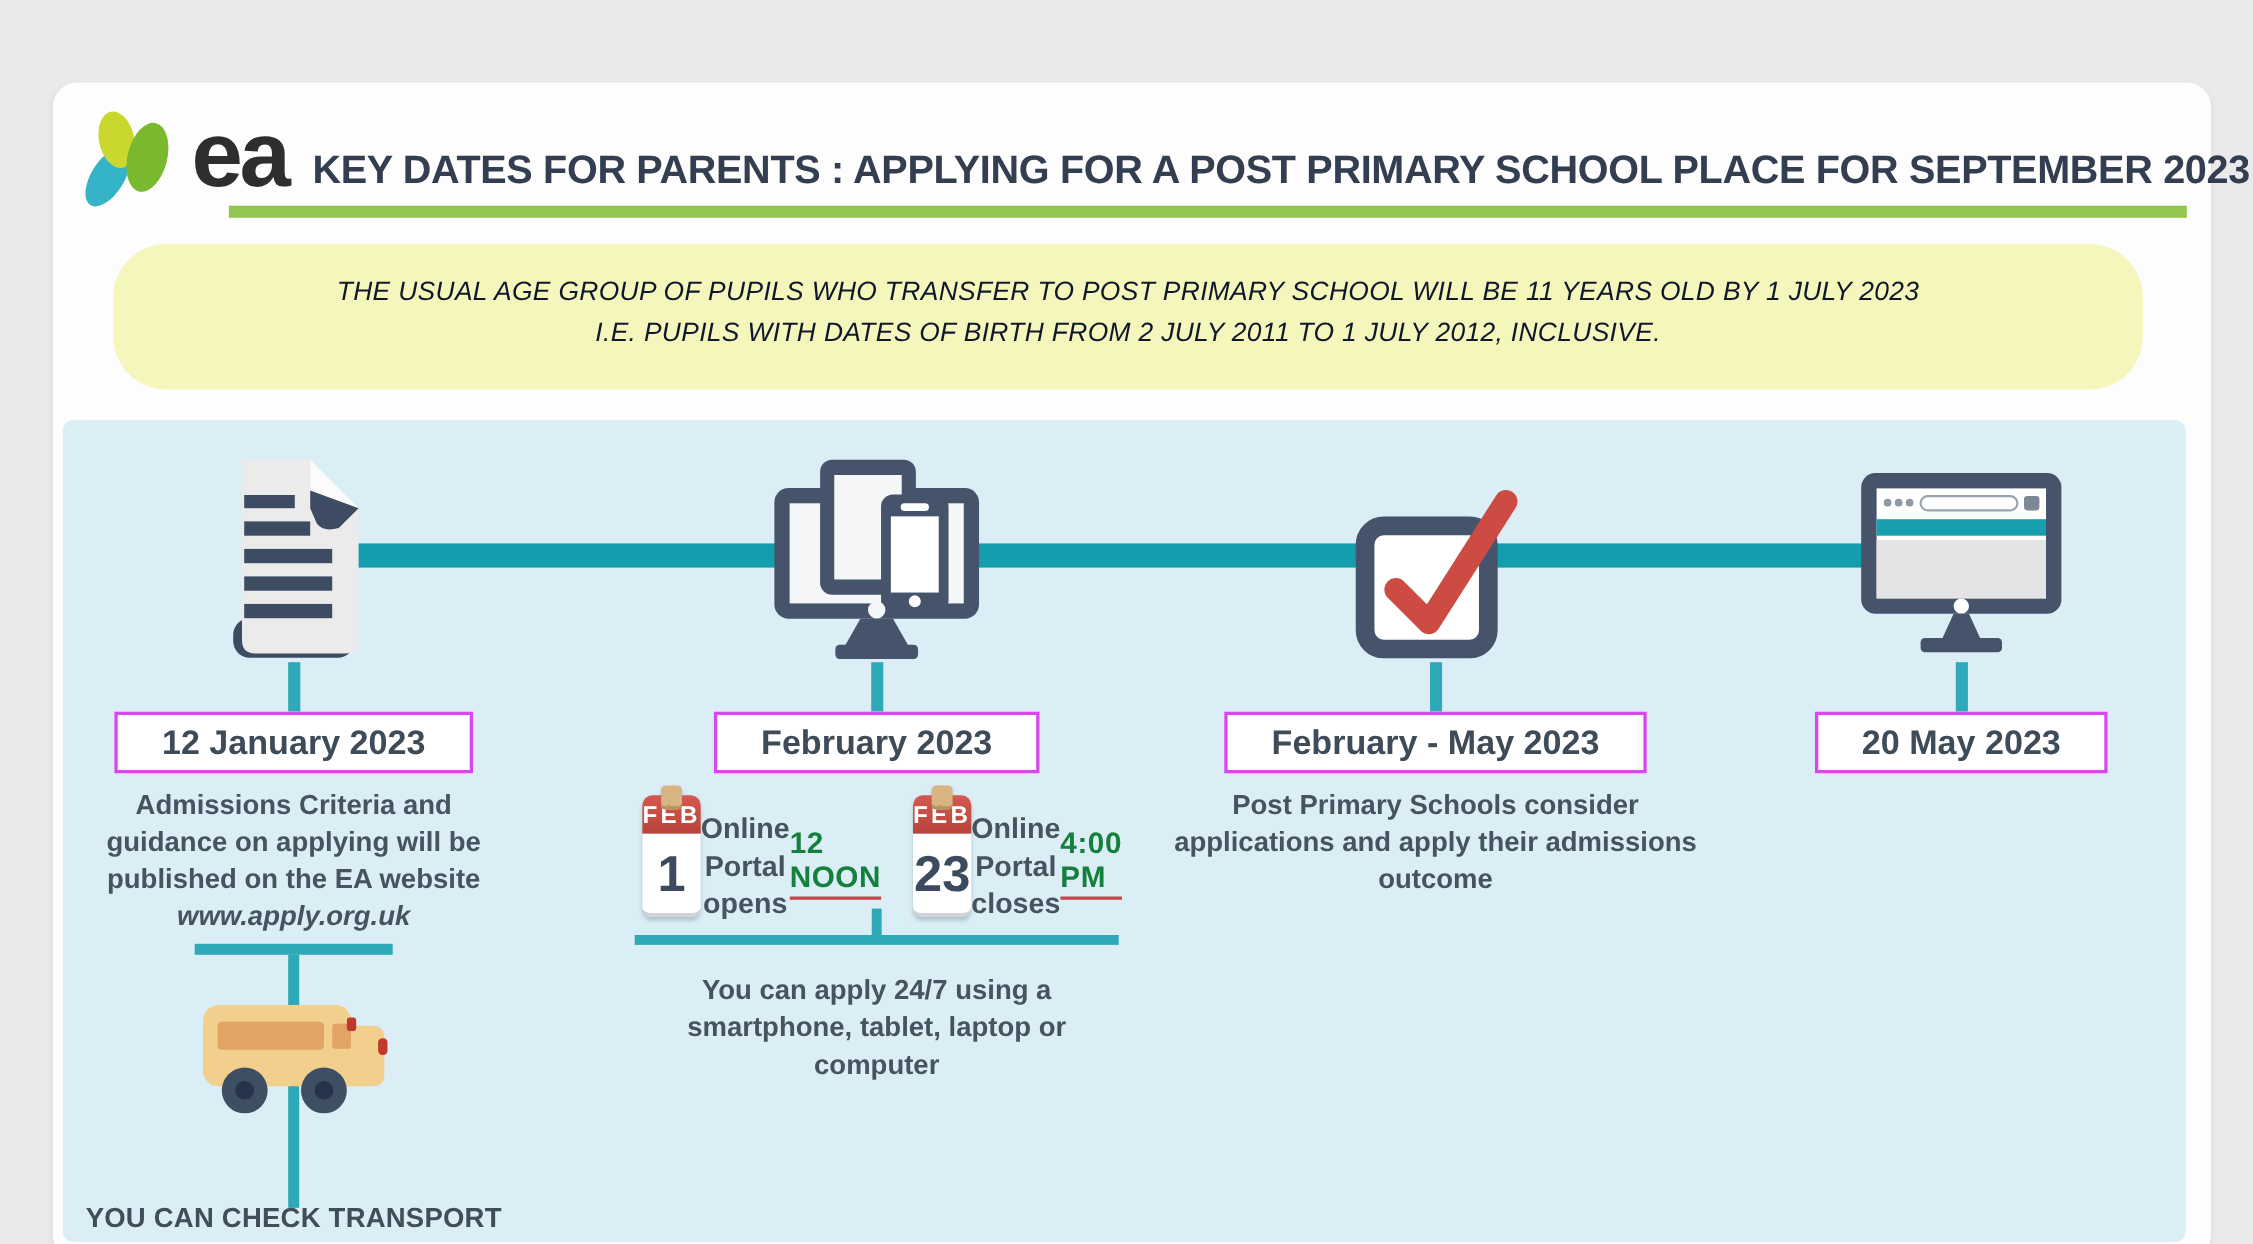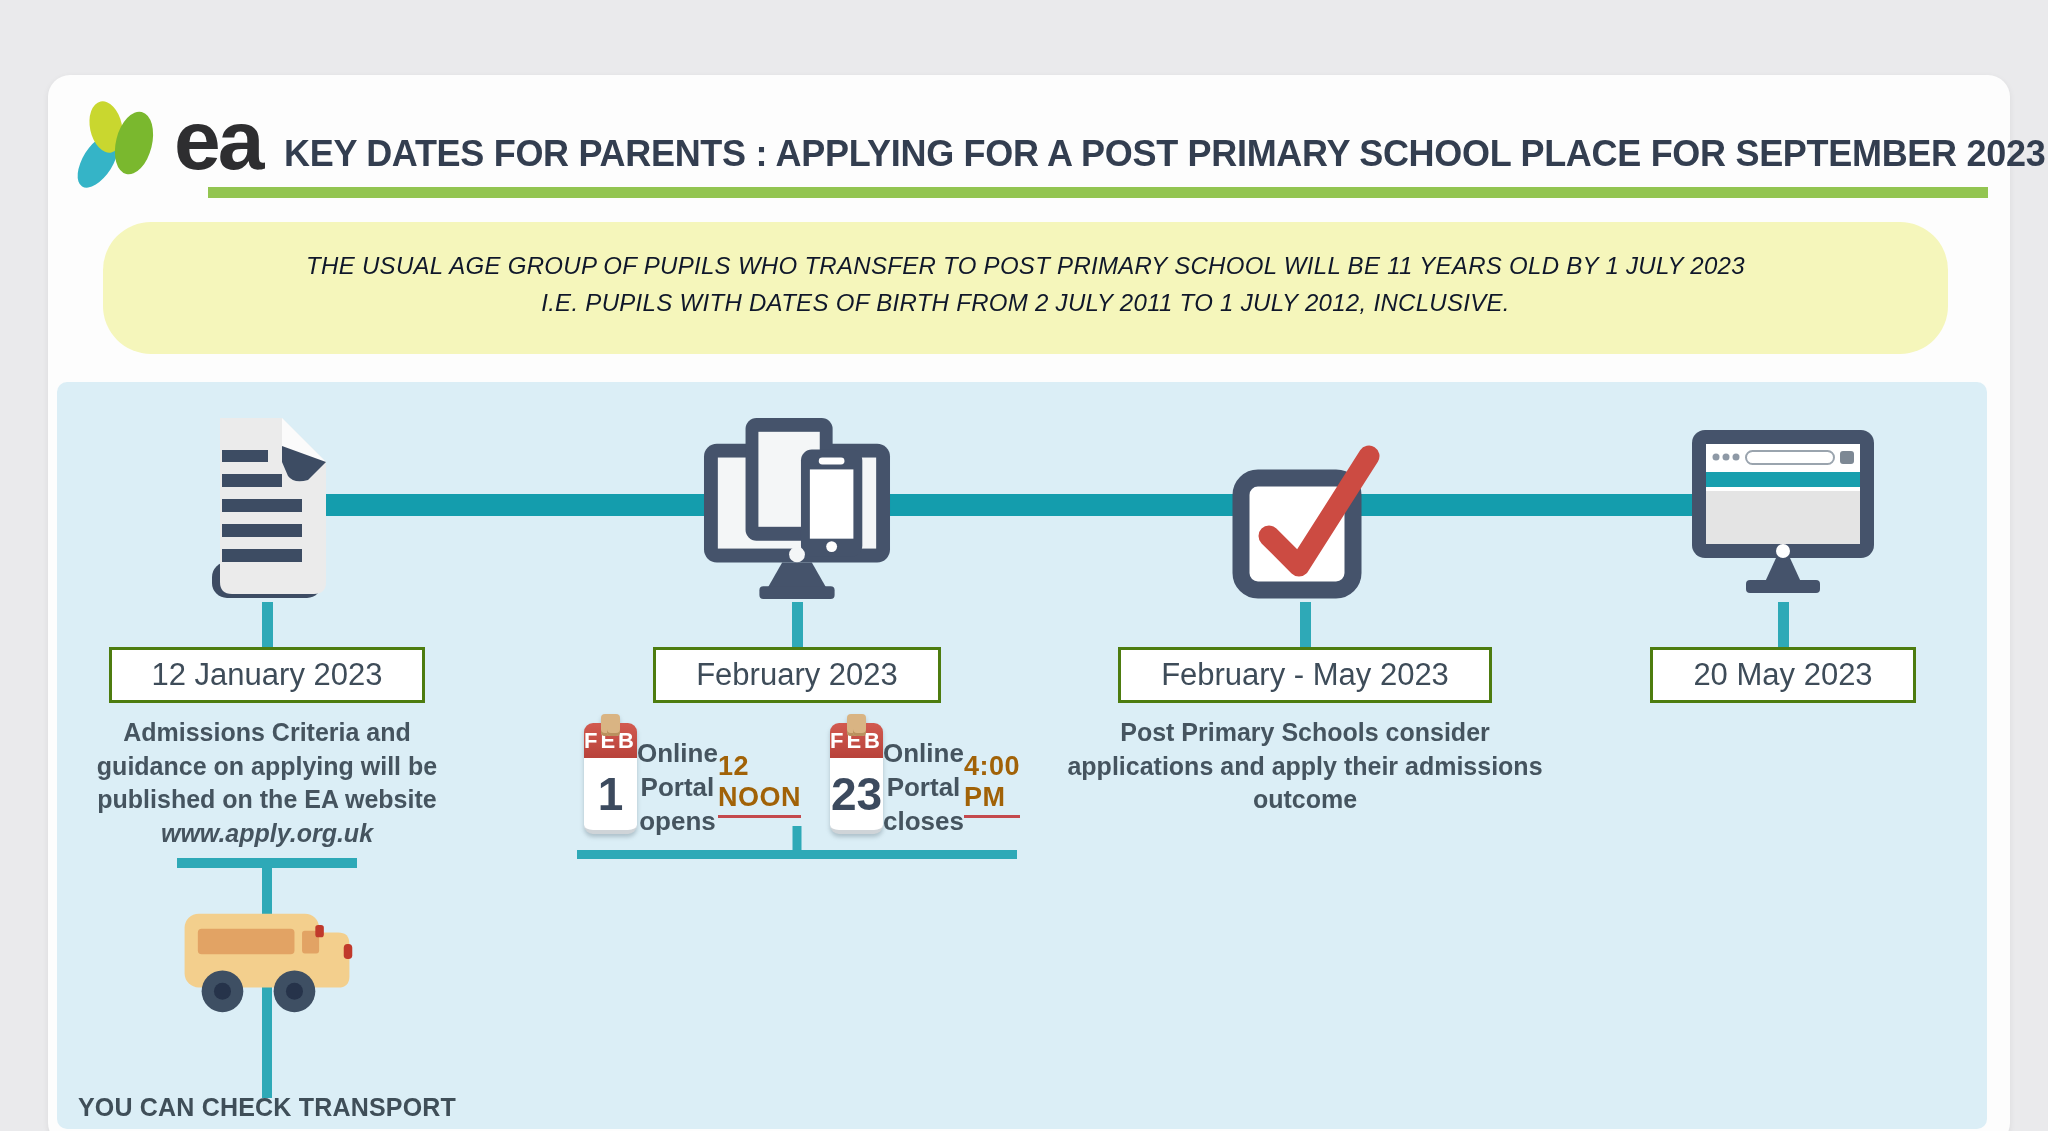--- a/index.html
+++ b/index.html
@@ -28,21 +28,21 @@
   .mainline{position:absolute;left:190px;top:112px;width:1548px;height:22px;background:#149dad;z-index:0;}
 
   .col{position:absolute;top:30px;display:flex;flex-direction:column;align-items:center;z-index:1;}
   .col1{left:210px;transform:translateX(-50%);width:400px;}
   .col2{left:740px;transform:translateX(-50%);width:470px;}
   .col3{left:1248px;transform:translateX(-50%);width:530px;}
   .col4{left:1726px;transform:translateX(-50%);width:380px;}
 
   .icon-area{height:190px;display:flex;align-items:flex-end;justify-content:center;}
   .connector{width:11px;height:45px;background:#2ea9b7;}
-  .datebox{background:#ffffff;border:3px solid #4d7c0f;padding:7px 40px;font-size:31px;font-weight:400;
+  .datebox{background:#ffffff;border:3px solid #d946ef;padding:7px 40px;font-size:31px;font-weight:700;
            color:#3e4c59;white-space:nowrap;}
   .desc{margin-top:13px;font-size:25px;font-weight:700;color:#45545f;line-height:1.34;text-align:center;}
   .desc .url{font-style:italic;}
 
   
   .t-bar{width:180px;height:10px;background:#2ea9b7;margin-top:8px;}
   .t-wrap{position:relative;display:flex;flex-direction:column;align-items:center;width:100%;gap:40px;}
   .t-stem{position:absolute;left:50%;top:0;transform:translateX(-50%);width:10px;height:230px;background:#2ea9b7;}
   .bus{position:relative;z-index:2;margin-top:36px;width:180px;height:114px;}
   .caps{position:relative;z-index:2;margin-top:32px;font-size:25px;font-weight:700;color:#3f4e58;
@@ -54,21 +54,21 @@
   .cal{position:relative;width:116px;filter:drop-shadow(0 3px 2px rgba(90,110,120,.35));}
   .cal-pin{position:absolute;top:-9px;width:13px;height:22px;background:#d9b483;border-radius:4px;
            box-shadow:inset 0 -3px 0 #b9915e;}
   .pin-l{left:17px;} .pin-r{right:17px;}
   .cal-head{height:35px;background:linear-gradient(#d25a50,#b8423a);border-radius:9px 9px 0 0;
             display:flex;align-items:center;justify-content:center;color:#fff;font-weight:800;
             font-size:22px;letter-spacing:3px;}
   .cal-body{height:76px;background:#ffffff;border-radius:0 0 9px 9px;display:flex;align-items:center;
             justify-content:center;font-size:46px;font-weight:800;color:#3c4a5e;border-bottom:4px solid #cfd4d8;}
   .cal-caption{margin-top:18px;font-size:26px;font-weight:700;color:#45545f;line-height:1.3;text-align:center;}
-  .cal-time{margin-top:12px;font-size:27px;font-weight:800;color:#a16207;border-bottom:3px solid #c4494d;
+  .cal-time{margin-top:12px;font-size:27px;font-weight:800;color:#15803d;border-bottom:3px solid #c4494d;
             padding-bottom:2px;letter-spacing:.5px;}
   .divider{position:relative;margin-top:12px;width:440px;height:9px;background:#2ea9b7;}
   .divider::before{content:"";position:absolute;left:50%;top:-24px;transform:translateX(-50%);
             width:9px;height:24px;background:#2ea9b7;}
   .note{margin-top:24px;font-size:25px;font-weight:700;color:#45545f;line-height:1.36;text-align:center;}
 </style>
 </head>
 <body>
 
 <div class="stage">
@@ -163,20 +163,21 @@
               <div class="cal-pin pin-l"></div>
               <div class="cal-pin pin-r"></div>
               <div class="cal-head">FEB</div>
               <div class="cal-body">23</div>
             </div>
             <div class="cal-caption">Online Portal closes</div>
             <div class="cal-time">4:00 PM</div>
           </div>
         </div>
         <div class="divider"></div>
+        <div class="note" style="width:360px;">You can apply 24/7 using a smartphone, tablet, laptop or computer</div>
       </div>
 
       <div class="col col3">
         <div class="icon-area">
           <svg width="152" height="168" viewBox="0 0 152 168">
             <rect x="12" y="44" width="112" height="112" rx="17" fill="#ffffff" stroke="#45536b" stroke-width="17"></rect>
             <path d="M40 102 L70 132 L140 22" stroke="#cc4b42" stroke-width="21" fill="none" stroke-linecap="round" stroke-linejoin="round"></path>
           </svg>
         </div>
         <div class="connector"></div>

